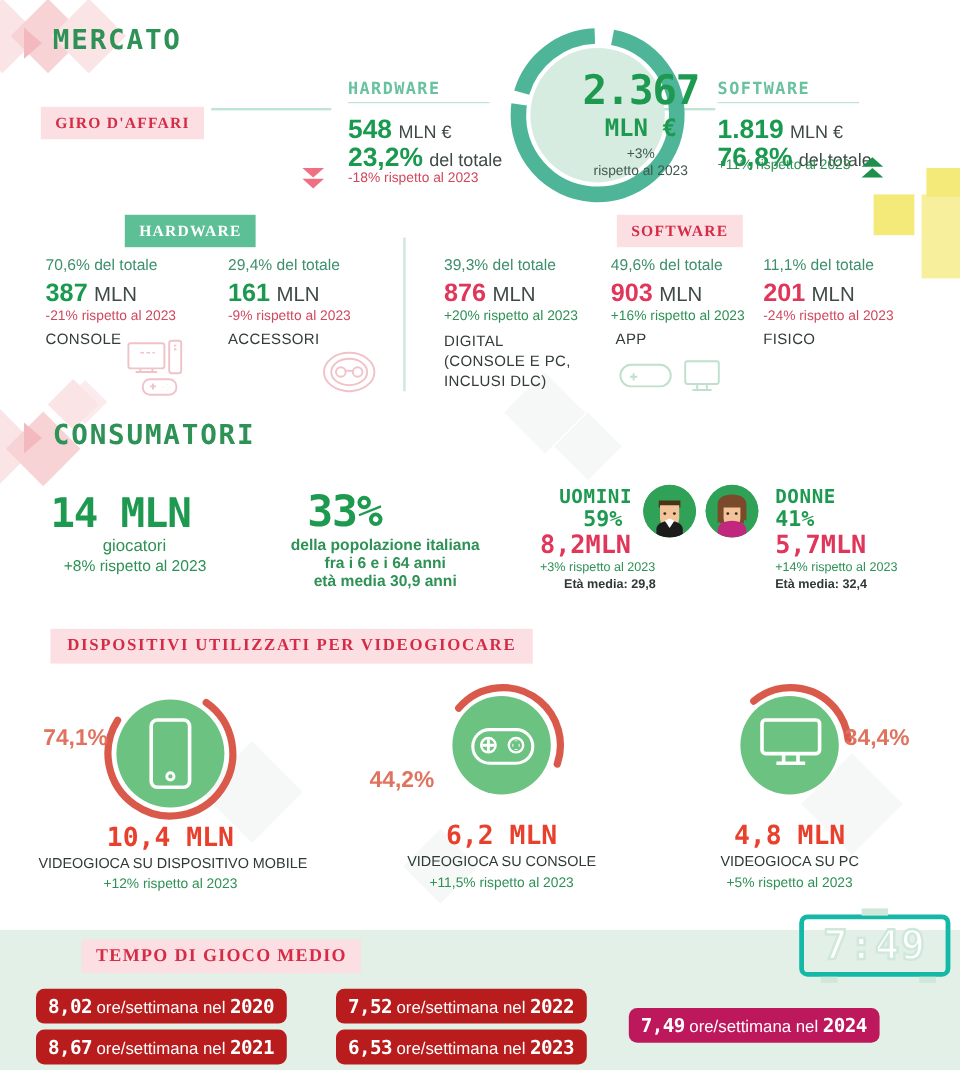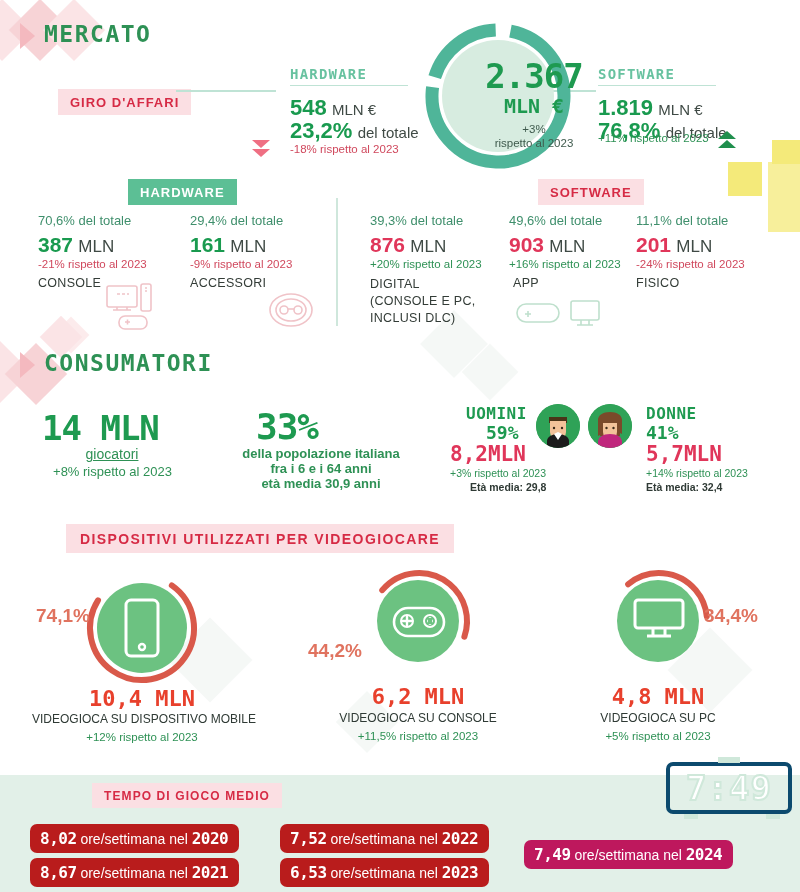--- a/index.html
+++ b/index.html
@@ -47,27 +47,26 @@
     font-family: "DejaVu Sans Mono", monospace;
     font-weight: bold;
     font-size: 23px;
     letter-spacing: 1.5px;
     color: #2e9155;
   }
 
   
   .pill {
     position: absolute;
-    font-family: Liberation Sans, sans-serif;
+    font-family: Liberation Serif, serif;
     font-weight: bold;
     font-size: 13px;
     letter-spacing: 1px;
     padding: 6px 12px 5px 12px;
     white-space: nowrap;
-    margin-left: 24px;
   }
   .pill-pink  { background: #fbdfe3; color: #d62b45; }
   .pill-green { background: #5cbf95; color: #ffffff; }
 
   
   .lbl-head {
     position: absolute;
     font-family: "DejaVu Sans Mono", monospace;
     font-weight: bold;
     font-size: 14px;
@@ -208,21 +207,21 @@
     border-radius: 7px;
     padding: 5px 11px 5px 10px;
     font-size: 14px;
     white-space: nowrap;
   }
   .time-chip.current { background: #be185d; }
   .time-chip b { font-family: "DejaVu Sans Mono", monospace; font-size: 16px; letter-spacing: -.5px; }
 
   .clock {
     position: absolute;
-    border: 4px solid #0c4a6e;
+    border: 4px solid #14b8a6;
     border-radius: 7px;
   }
   .clock-digits {
     font-family: "DejaVu Sans Mono", monospace;
     font-weight: bold;
     color: #ffffff;
     font-size: 34px;
     letter-spacing: 1px;
     text-align: center;
     line-height: 44px;
@@ -385,21 +384,21 @@
     <span class="big-pink" style="font-size:21px;">201</span>
     <span class="unit" style="font-size:17px;">MLN</span>
   </div>
   <div class="note red" style="left:636px; top:258px;">-24% rispetto al 2023</div>
   <div class="cap" style="left:636px; top:276px;">FISICO</div>
 
   <div class="arrow-head" style="left:20px; top:352px;"></div>
   <div class="sec-title" style="left:44px; top:350px;">CONSUMATORI</div>
 
   <div class="huge" style="left:42px; top:408px; font-size:34px;">14 MLN</div>
-  <div class="mid-green" style="left:42px; top:445px; width:140px; font-size:14px;text-decoration:underline;">giocatori</div>
+  <div class="mid-green" style="left:42px; top:445px; width:140px; font-size:14px;">giocatori</div>
   <div class="mid-green" style="left:30px; top:464px; width:165px;">+8% rispetto al 2023</div>
 
   <div class="huge" style="left:256px; top:406px; font-size:36px;">33%</div>
   <div class="mid-green" style="left:206px; top:446px; width:230px; font-weight:bold;">della popolazione italiana</div>
   <div class="mid-green" style="left:206px; top:461px; width:230px; font-weight:bold;">fra i 6 e i 64 anni</div>
   <div class="mid-green" style="left:206px; top:476px; width:230px; font-weight:bold;">età media 30,9 anni</div>
 
   <div class="gender-lbl" style="left:466px; top:404px;">UOMINI</div>
   <div class="gender-pct" style="left:486px; top:422px;">59%</div>
   <div class="gender-mln" style="left:450px; top:442px;">8,2MLN</div>
@@ -486,21 +485,21 @@
 
   <div class="band"></div>
 
   <div class="clock" style="left:666px; top:762px; width:126px; height:52px;">
     <div class="clock-digits">7:49</div>
   </div>
   <div class="clock-foot" style="left:684px; top:814px;"></div>
   <div class="clock-foot" style="left:766px; top:814px;"></div>
   <div class="clock-foot" style="left:718px; top:757px; width:22px; height:6px;"></div>
 
-  <div class="pill pill-pink" style="left:68px; top:783px; font-size:12px; letter-spacing:1.1px;">TEMPO DI GIOCO MEDIO</div>
+  <div class="pill pill-pink" style="left:68px; top:783px; font-size:15px; letter-spacing:1.1px;">TEMPO DI GIOCO MEDIO</div>
 
   <div class="time-chip" style="left:30px; top:824px;">
     <b>8,02</b>
     <span>ore/settimana nel</span>
     <b>2020</b>
   </div>
   <div class="time-chip" style="left:30px; top:858px;">
     <b>8,67</b>
     <span>ore/settimana nel</span>
     <b>2021</b>

